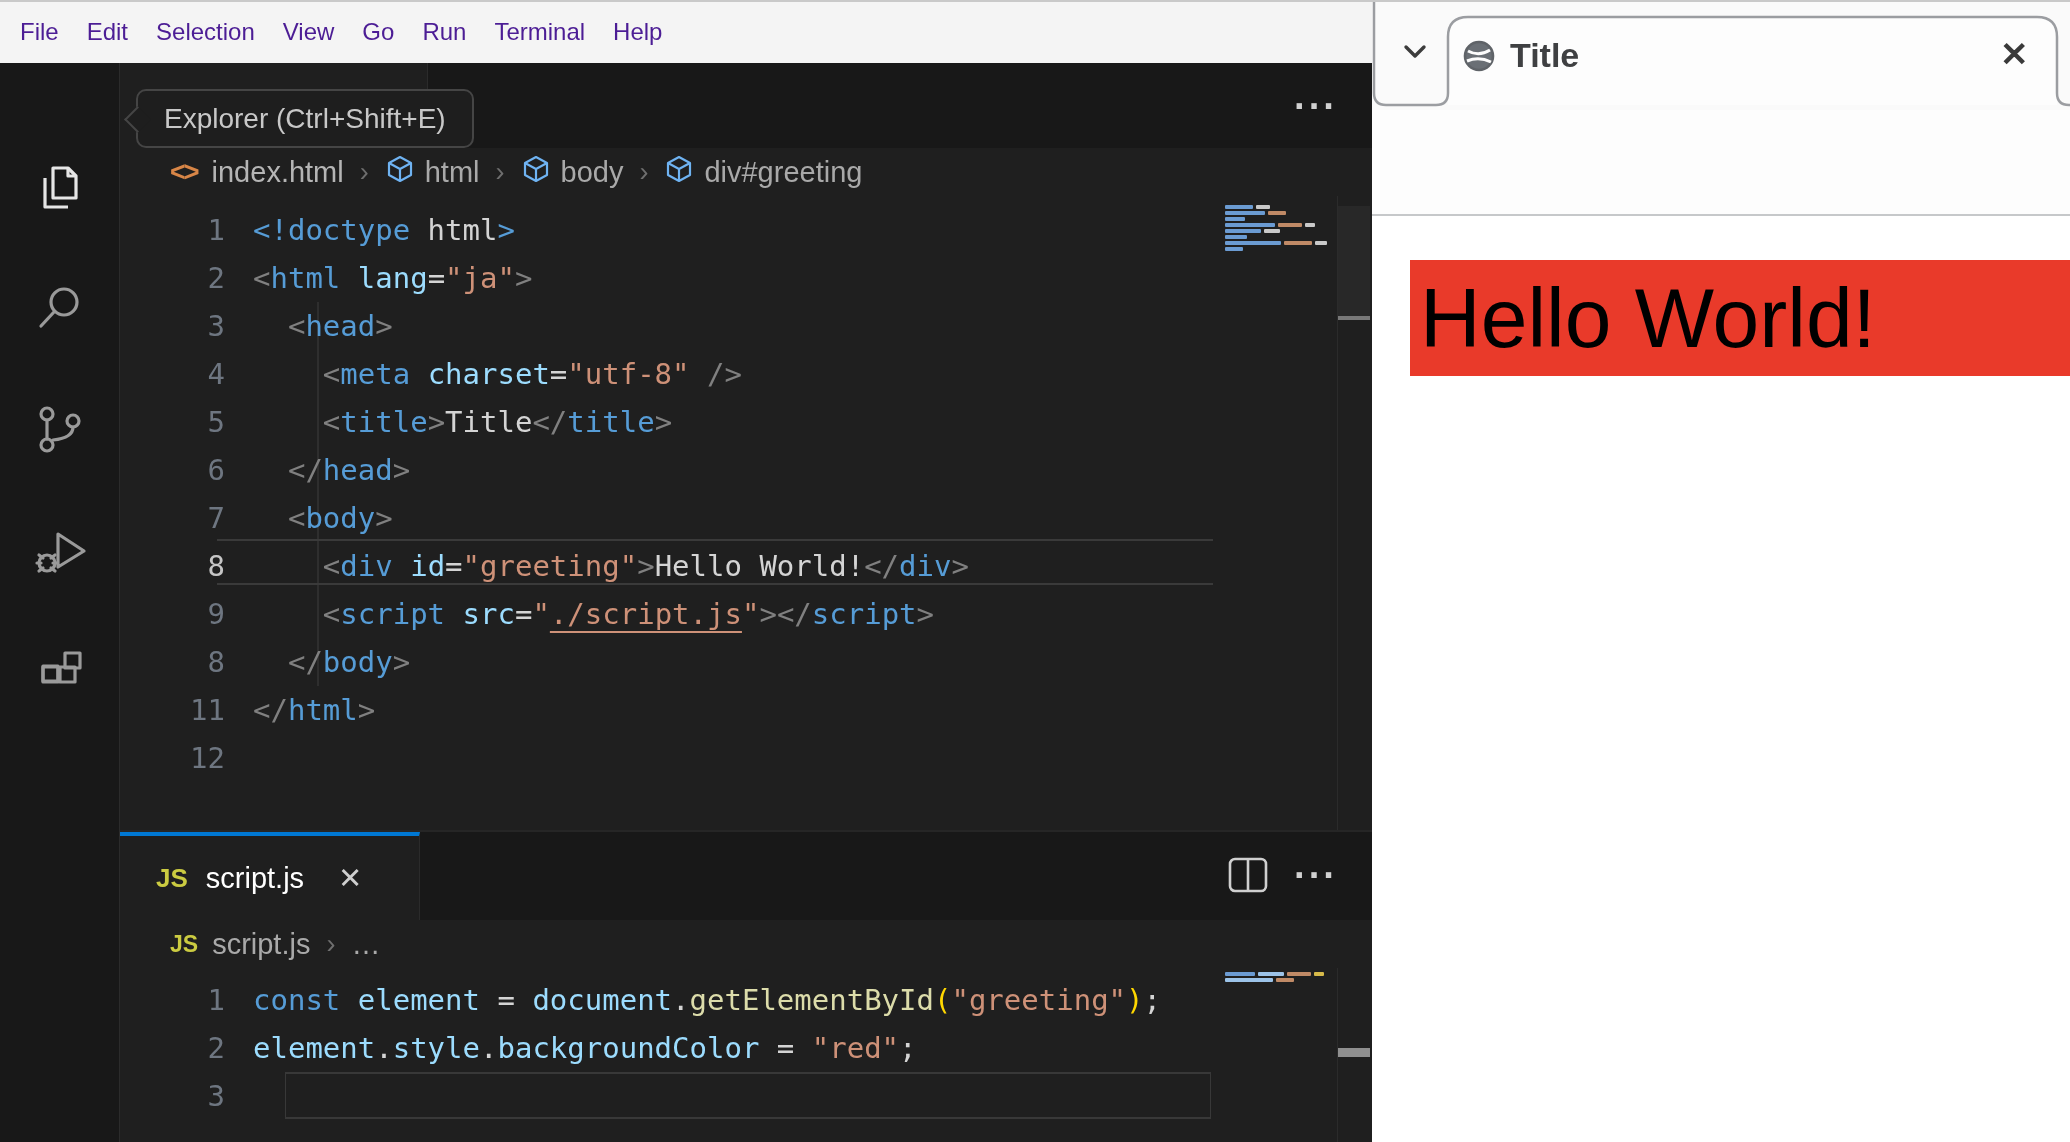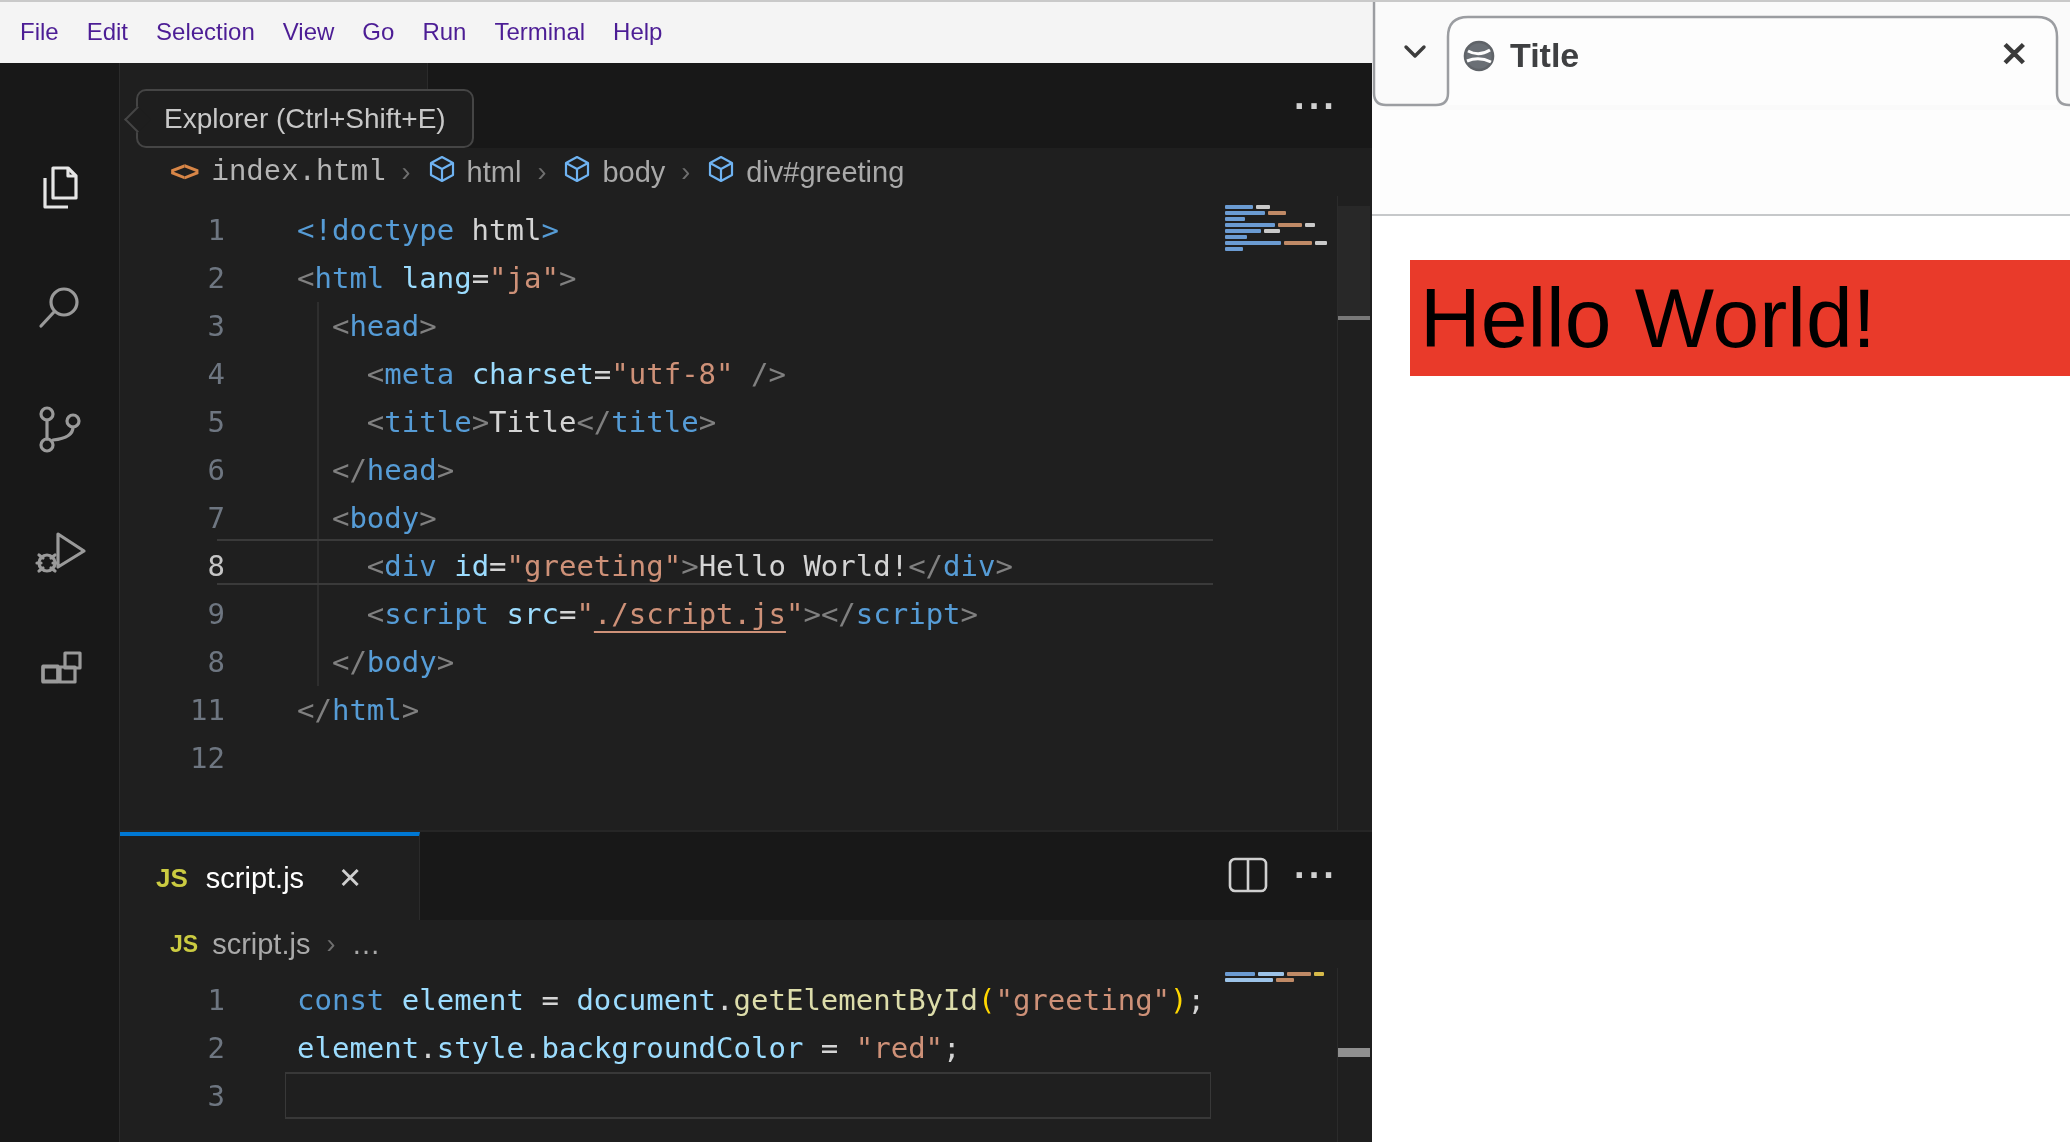--- a/index.html
+++ b/index.html
@@ -31,36 +31,36 @@
         border:2px solid #454545;border-radius:10px;display:flex;align-items:center;
         padding:0 26px;box-sizing:border-box;}
   .tooltip .ttext{font-size:28px;color:#c8c8c8;white-space:nowrap;}
   .tooltip .arrow{position:absolute;left:-10px;top:19px;width:17px;height:17px;background:#1e1e1e;
         border-left:2px solid #454545;border-bottom:2px solid #454545;transform:rotate(45deg);}
 
   .breadcrumb{position:absolute;left:120px;width:1252px;height:48px;display:flex;
         align-items:center;padding-left:50px;box-sizing:border-box;gap:14px;}
   .bc-top{top:148px;}
   .bc-bottom{top:920px;}
-  .bc-file{font-size:29px;color:#b5b5b5;font-family:Liberation Mono, monospace;}
+  .bc-file{font-size:29px;color:#b5b5b5;}
   .bc-seg{font-size:29px;color:#a9a9a9;display:flex;align-items:center;gap:10px;}
   .bc-sep{font-size:27px;color:#6e6e6e;padding:0 2px;}
   .code-tag-icon{font-size:27px;color:#d88647;font-weight:bold;letter-spacing:-2px;}
   .cube svg{width:30px;height:30px;}
   .js-badge{color:#cbcb41;font-weight:bold;}
 
   
   .codearea{position:absolute;left:120px;width:1252px;}
   .ca-top{top:206px;}
   .ca-bottom{top:976px;}
   .crow{display:flex;height:48px;align-items:center;font-family:"DejaVu Sans Mono",monospace;
         font-size:29px;}
   .ln{width:105px;text-align:right;color:#6e7681;flex:none;}
   .ln.bright{color:#c6c6c6;}
-  .ctext{margin-left:72px;white-space:pre;}
+  .ctext{margin-left:28px;white-space:pre;}
   .tk-punct{color:#808080}.tk-tag{color:#569cd6}.tk-attr{color:#9cdcfe}
   .tk-str{color:#ce9178}.tk-text{color:#d4d4d4}.tk-kw{color:#569cd6}
   .tk-var{color:#9cdcfe}.tk-fn{color:#dcdcaa}.tk-brk{color:#ffd700}
   .tk-strU{color:#ce9178;text-decoration:underline;text-underline-offset:7px;}
 
   .curline-top{position:absolute;left:217px;top:539px;width:996px;height:46px;
         border-top:2px solid #3a3a3a;border-bottom:2px solid #3a3a3a;box-sizing:border-box;}
   .curline-bottom{position:absolute;left:285px;top:1072px;width:926px;height:47px;
         border:1px solid #383838;border-top-width:2px;border-bottom-width:2px;box-sizing:border-box;}
   .indent-guide{position:absolute;left:317px;top:302px;width:2px;height:384px;background:#2e2e2e;}

